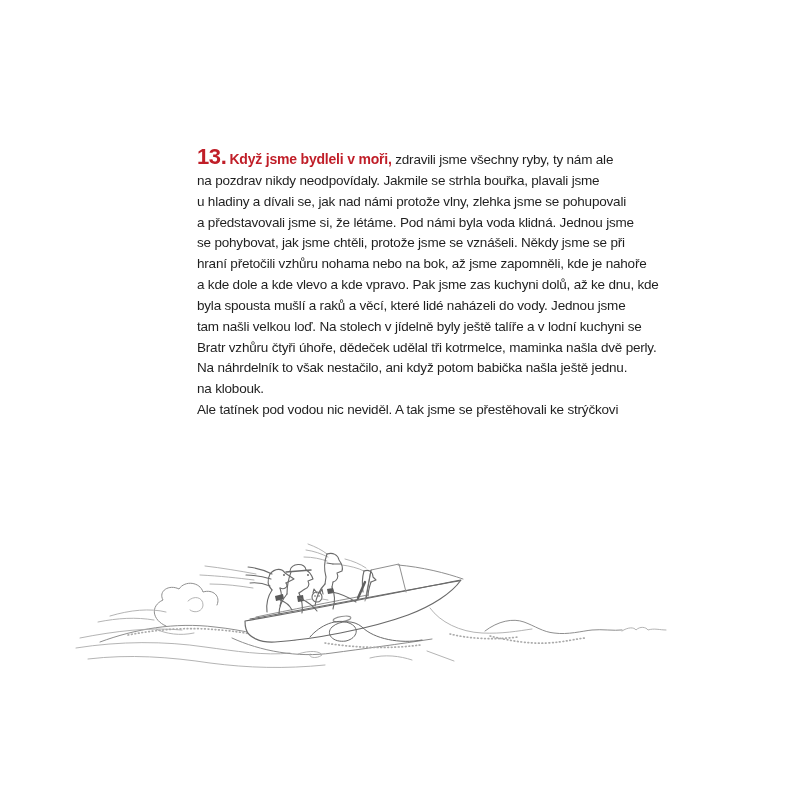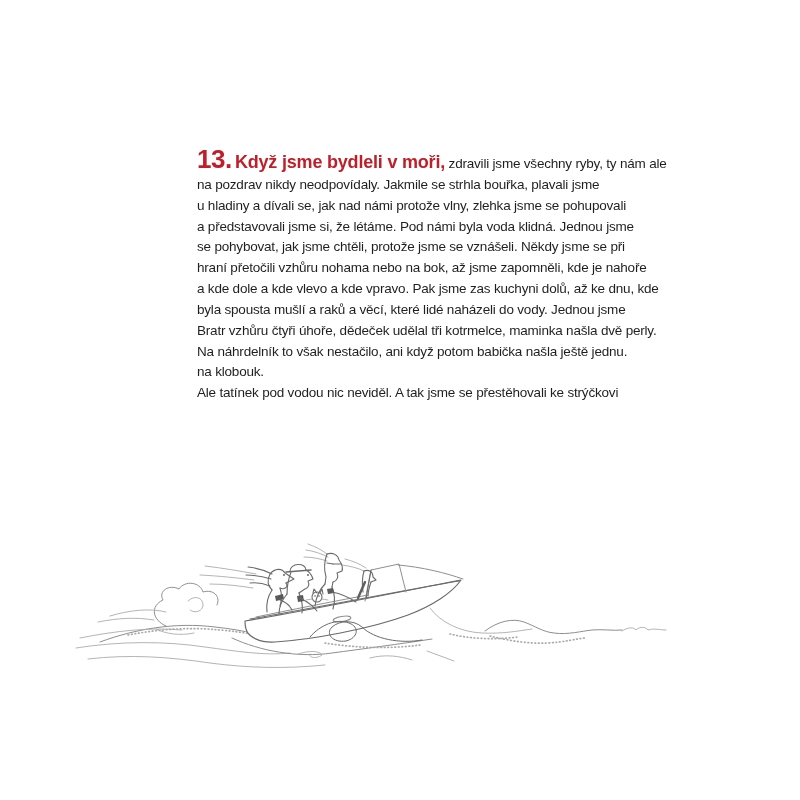--- a/index.html
+++ b/index.html
@@ -30,30 +30,30 @@
     line-height:20.85px;
     letter-spacing:-0.2px;
     color:var(--text);
   }
   .text-block p{
     white-space:nowrap;
   }
   .num{
     color:var(--accent);
     font-weight:bold;
-    font-size:26px;
+    font-size:22px;
     line-height:0.85;
     letter-spacing:-0.4px;
     margin-right:3px;
     vertical-align:baseline;
   }
   .lead{
     color:var(--accent);
     font-weight:bold;
-    font-size:18px;
+    font-size:14px;
   }
   .illustration{
     position:absolute;
     left:70px;top:530px;
     width:690px;height:170px;
   }
   .illustration svg{display:block;width:100%;height:100%;}
   
   .sk  {fill:none;stroke:var(--sketch);stroke-width:1;stroke-linecap:round;stroke-linejoin:round;}
   .skd {fill:none;stroke:var(--sketch-dark);stroke-width:1.1;stroke-linecap:round;stroke-linejoin:round;}
@@ -70,20 +70,21 @@
 
   <section class="text-block">
     <p><span class="num">13.</span><span class="lead">Když jsme bydleli v moři,</span><span> zdravili jsme všechny ryby, ty nám ale</span></p>
     <p>na pozdrav nikdy neodpovídaly. Jakmile se strhla bouřka, plavali jsme</p>
     <p>u hladiny a dívali se, jak nad námi protože vlny, zlehka jsme se pohupovali</p>
     <p>a představovali jsme si, že létáme. Pod námi byla voda klidná. Jednou jsme</p>
     <p>se pohybovat, jak jsme chtěli, protože jsme se vznášeli. Někdy jsme se při</p>
     <p>hraní přetočili vzhůru nohama nebo na bok, až jsme zapomněli, kde je nahoře</p>
     <p>a kde dole a kde vlevo a kde vpravo. Pak jsme zas kuchyni dolů, až ke dnu, kde</p>
     <p>byla spousta mušlí a raků a věcí, které lidé naházeli do vody. Jednou jsme</p>
+    <p>tam našli velkou loď. Na stolech v jídelně byly ještě talíře a v lodní kuchyni se</p>
     <p>Bratr vzhůru čtyři úhoře, dědeček udělal tři kotrmelce, maminka našla dvě perly.</p>
     <p>Na náhrdelník to však nestačilo, ani když potom babička našla ještě jednu.</p>
     <p>na klobouk.</p>
     <p>Ale tatínek pod vodou nic neviděl. A tak jsme se přestěhovali ke strýčkovi</p>
   </section>
 
   <figure class="illustration" aria-label="Pencil sketch of a speeding motorboat racing right over waves, carrying a dog with flying ears, a man in a boater hat, a small cat and a man with windblown hair; spray and motion lines trail behind">
     <svg viewBox="0 0 690 170" xmlns="http://www.w3.org/2000/svg">
 
       <g>

